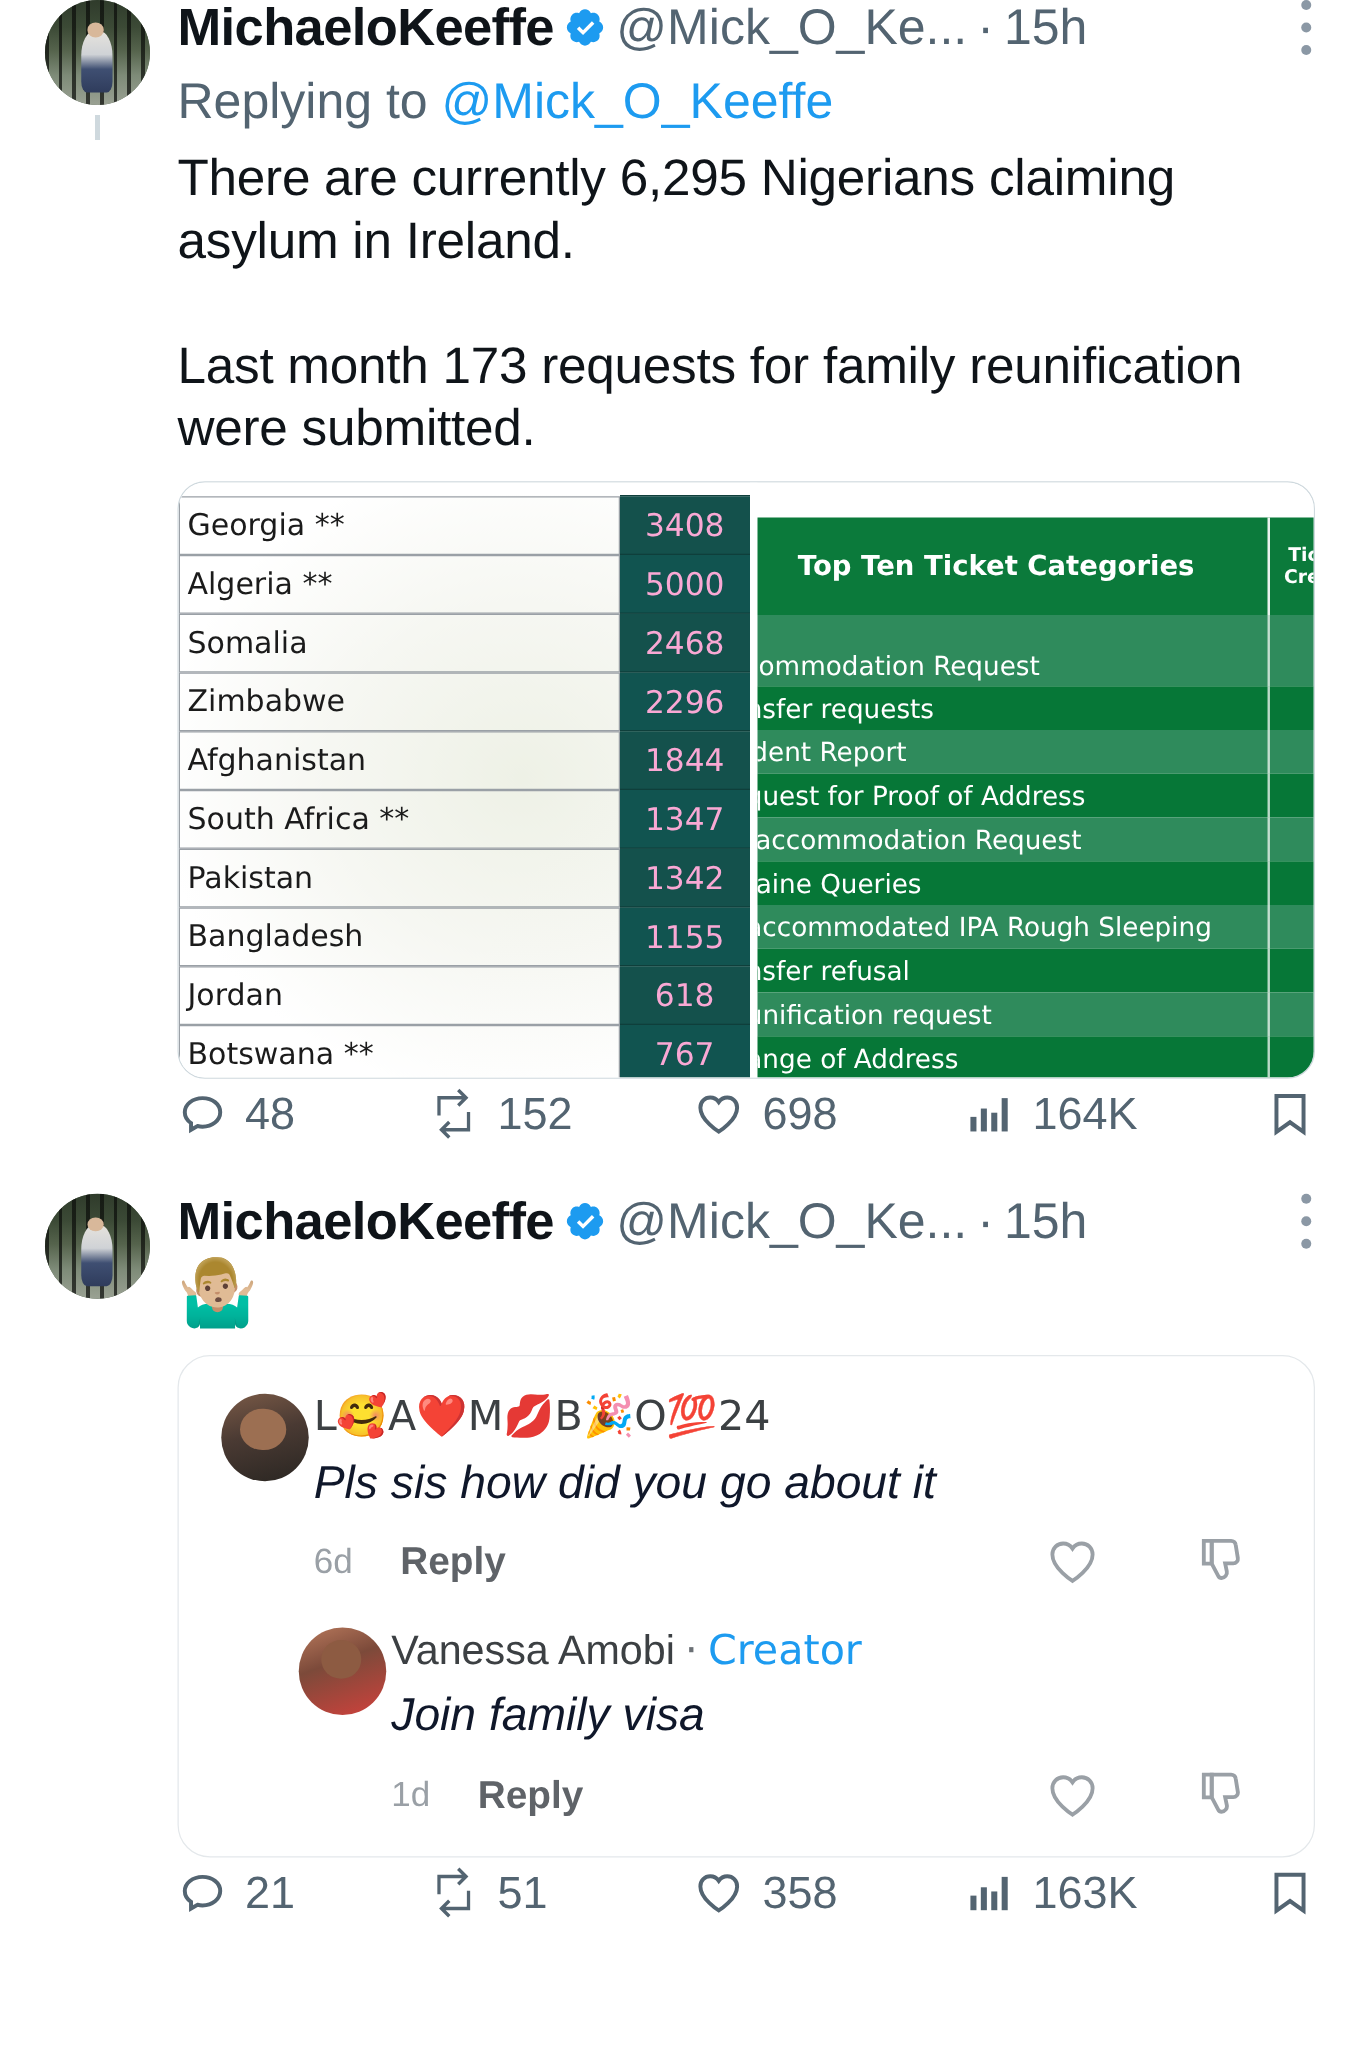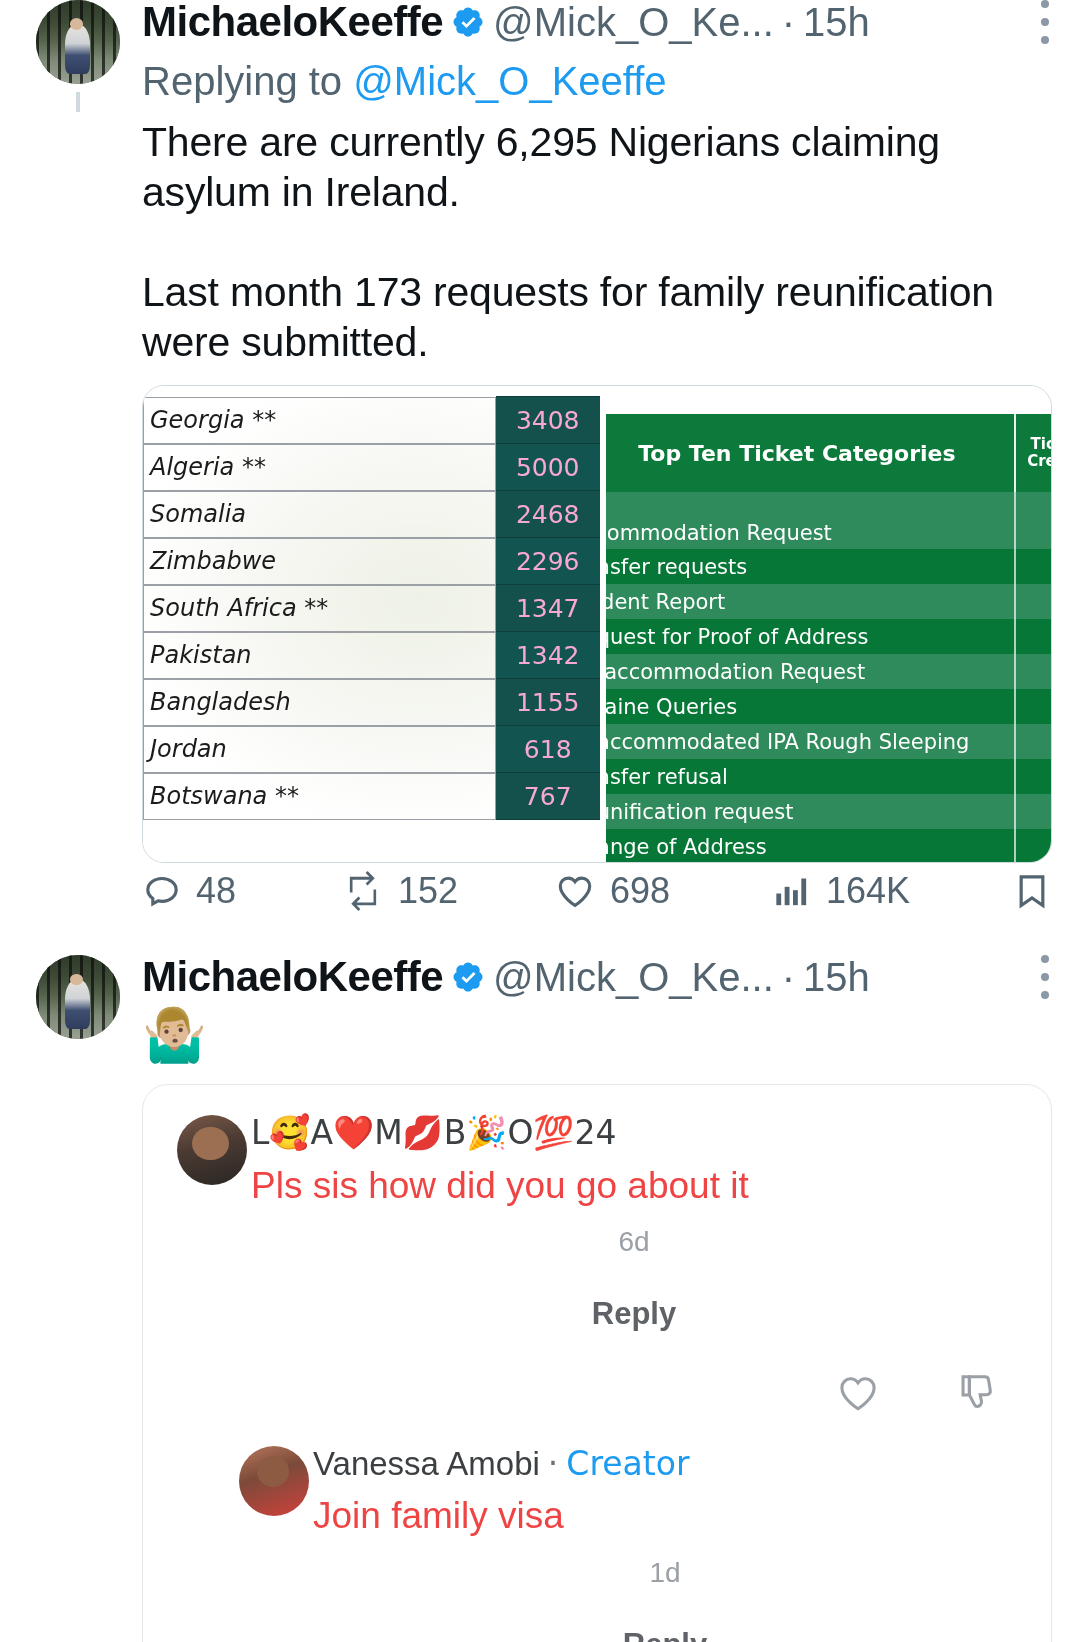--- a/index.html
+++ b/index.html
@@ -147,21 +147,20 @@
   .ctable td { height: 47px; vertical-align: middle; }
   .ctable .c-name {
     border: 1px solid #9aa0a6;
     border-left: 1px solid #9aa0a6;
     text-align: center;
     font-size: 24px;
     color: #1b1b1b;
     font-family: "DejaVu Sans", sans-serif;
     background: transparent;
     padding: 0 6px;
-    font-style: italic;
   }
   .ctable .c-val {
     width: 104px;
     background: #14514c;
     color: #f9a8d4;
     text-align: center;
     font-size: 25px;
     font-family: "DejaVu Sans", sans-serif;
     border-top: 1px solid #0f3f3b;
     border-bottom: 1px solid #0f3f3b;
@@ -270,26 +269,25 @@
   .c-name {
     font-size: 33px; color: #3c4043; font-weight: 500;
     display: flex; align-items: center; gap: 2px; flex-wrap: wrap;
     font-family: "DejaVu Sans", sans-serif;
     line-height: 1.1;
   }
   .c-name .nm-plain { font-family: "Liberation Sans", sans-serif; }
   .c-name .creator { color: #1d9bf0; }
   .c-name .sep { color: #6b7075; margin: 0 6px; }
   .c-text {
-    font-size: 37px; color: #ef4444; margin-top: 12px; line-height: 1.2;
+    font-size: 37px; color: #0f172a; margin-top: 12px; line-height: 1.2; font-style: italic;
   }
   .c-meta {
     display: flex; align-items: center; gap: 38px;
     margin-top: 18px;
-    flex-direction: column;
   }
   .c-time { font-size: 28px; color: #9aa0a6; }
   .c-reply { font-size: 31px; color: #5f6368; font-weight: bold; }
   .c-icons { margin-left: auto; display: flex; align-items: center; gap: 74px; padding-right: 16px; }
   .c-reply-block { margin-top: 30px; margin-left: 62px; }
 </style>
 </head>
 <body>
 
 <div class="tweet">
@@ -343,20 +341,24 @@
                 <td class="c-name">Algeria **</td>
                 <td class="c-val">5000</td>
               </tr>
               <tr>
                 <td class="c-name">Somalia</td>
                 <td class="c-val">2468</td>
               </tr>
               <tr>
                 <td class="c-name">Zimbabwe</td>
                 <td class="c-val">2296</td>
+              </tr>
+              <tr>
+                <td class="c-name">Afghanistan</td>
+                <td class="c-val">1844</td>
               </tr>
               <tr>
                 <td class="c-name">South Africa **</td>
                 <td class="c-val">1347</td>
               </tr>
               <tr>
                 <td class="c-name">Pakistan</td>
                 <td class="c-val">1342</td>
               </tr>
               <tr>

